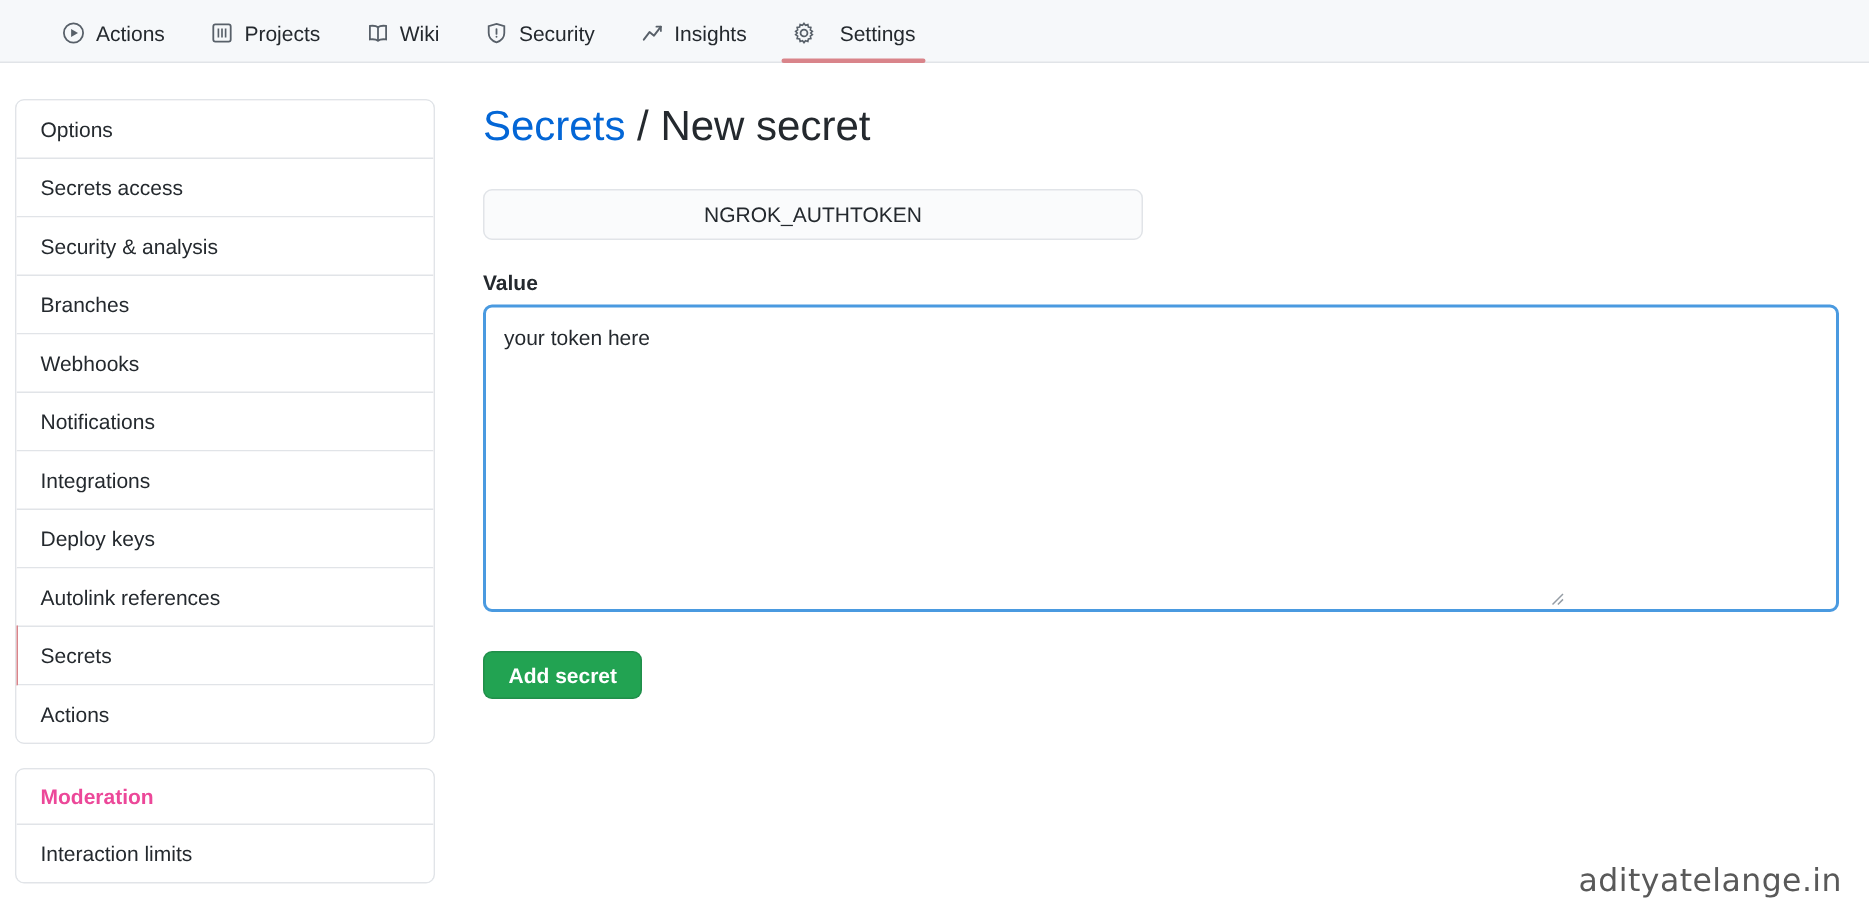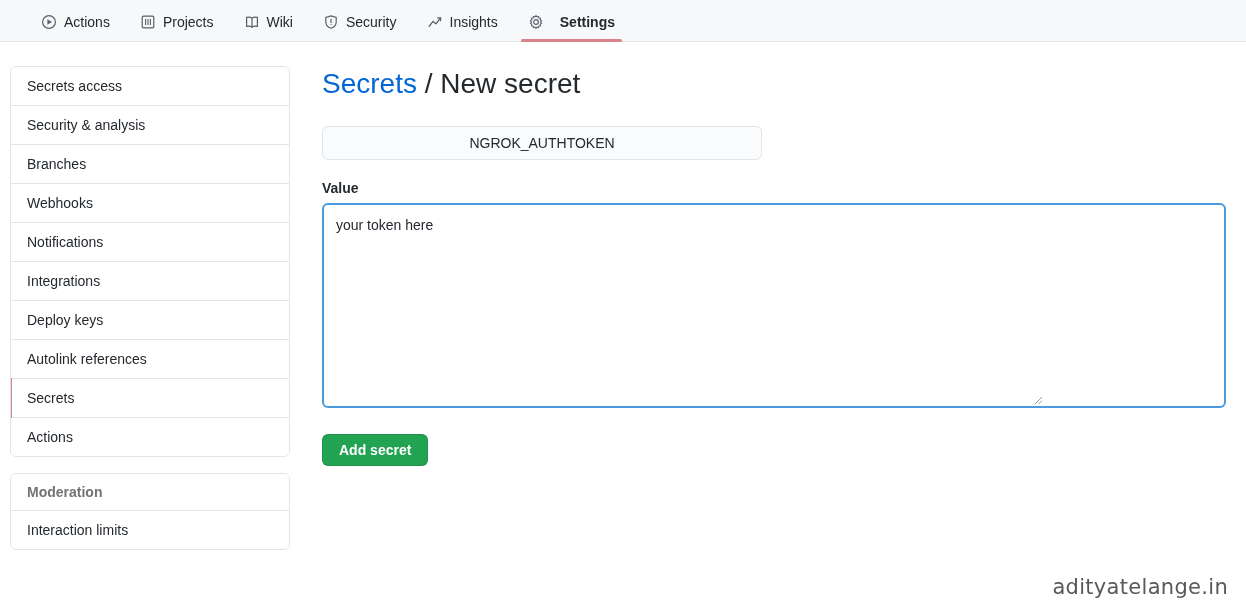--- a/index.html
+++ b/index.html
@@ -28,21 +28,21 @@
     gap: 7px;
     padding: 0 15px 11px 15px;
     font-size: 14px;
     color: #24292e;
     line-height: 1;
     position: relative;
     cursor: pointer;
     white-space: nowrap;
   }
   .nav-tab .tab-label { display: block; }
-  .nav-tab.is-active { font-weight: bold; gap: 16px; }
+  .nav-tab.is-active { font-weight: normal; gap: 16px; }
   .nav-tab.is-active::after {
     content: "";
     position: absolute;
     left: 8px; right: 8px; bottom: -1px;
     height: 3px;
     background: #d9848a;
     border-radius: 2px;
   }
   .tab-icon {
     width: 16px; height: 16px;
@@ -66,21 +66,21 @@
     border: 1px solid #e1e4e8;
     border-radius: 6px;
     background: #ffffff;
     overflow: hidden;
   }
   .menu + .menu { margin-top: 16px; }
   .menu-heading {
     padding: 10px 16px;
     font-size: 14px;
     font-weight: bold;
-    color: #737373;
+    color: #ec4899;
     border-bottom: 1px solid #e1e4e8;
     background: #ffffff;
   }
   .menu-item {
     display: block;
     padding: 10px 16px;
     font-size: 14px;
     color: #24292e;
     border-bottom: 1px solid #e1e4e8;
     background: #ffffff;
@@ -267,20 +267,23 @@
     </div>
 
   </div>
 </div>
 
 <div class="page">
 
   <div class="sidebar">
 
     <div class="menu">
+      <a class="menu-item">
+        <span>Options</span>
+      </a>
       <a class="menu-item">
         <span>Secrets access</span>
       </a>
       <a class="menu-item">
         <span>Security &amp; analysis</span>
       </a>
       <a class="menu-item">
         <span>Branches</span>
       </a>
       <a class="menu-item">

